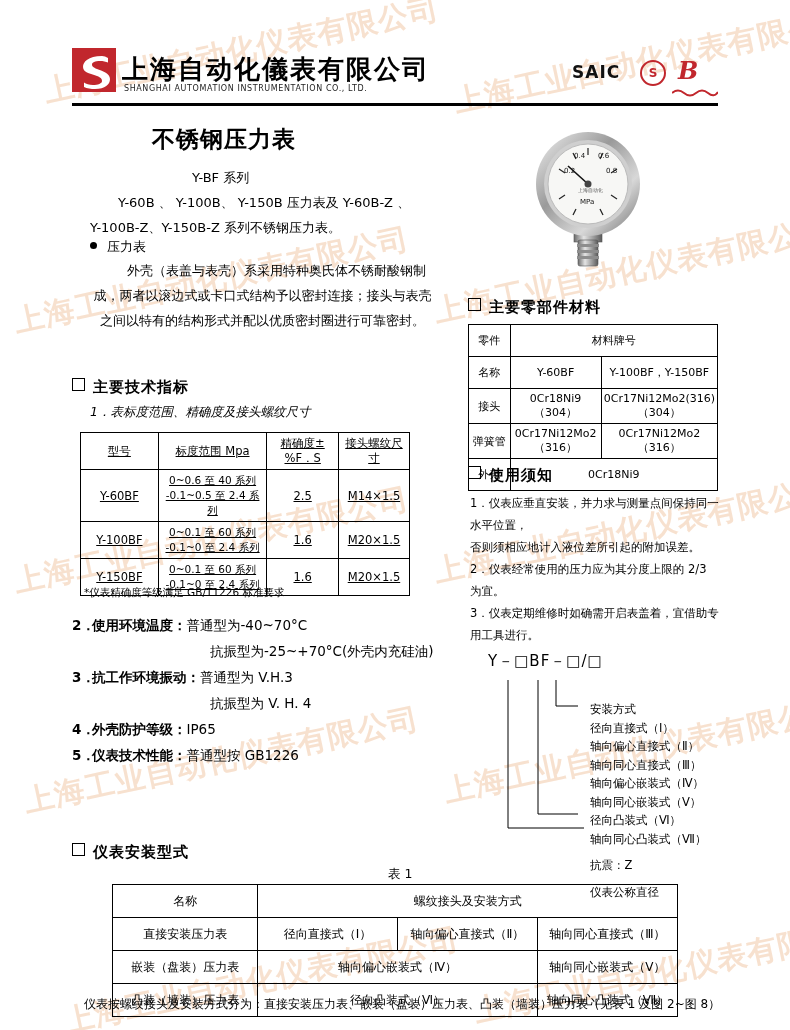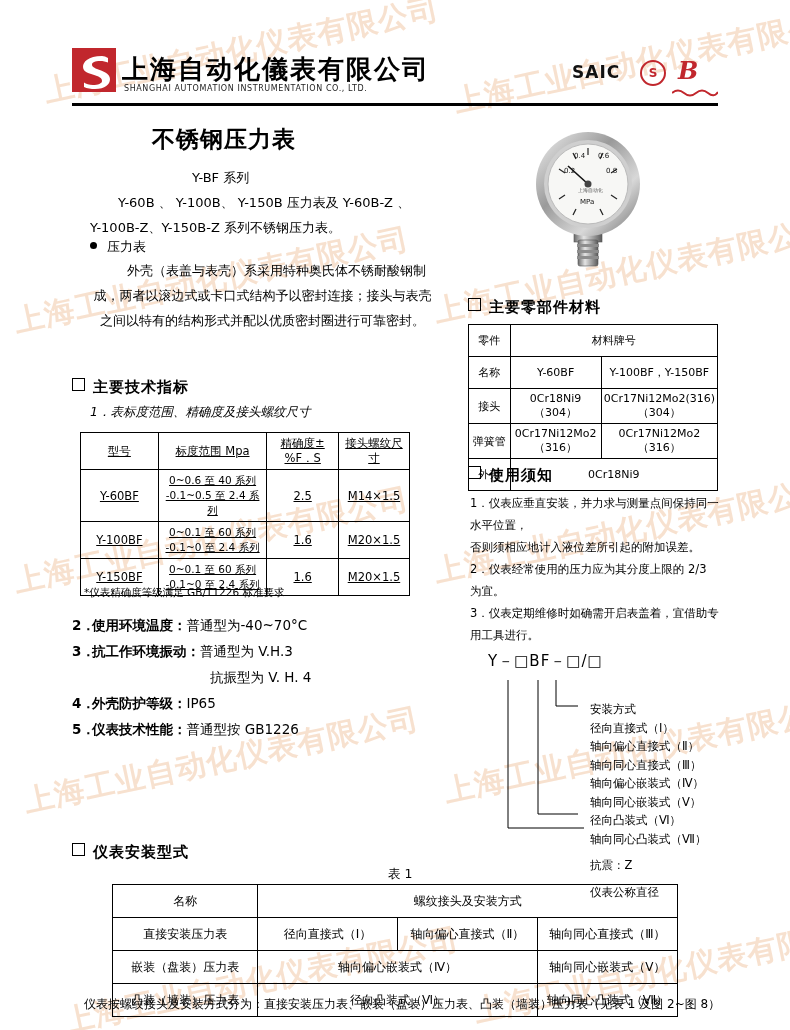--- a/index.html
+++ b/index.html
@@ -303,20 +303,21 @@
       <td>M20×1.5</td>
     </tr>
   </tbody>
     </table>
 
   <div class="foot-note">*仪表精确度等级满足 GB/T1226 标准要求</div>
 
   <div class="env-list">
     <div>
       <span class="num">2．</span><span class="lbl">使用环境温度：</span><span>普通型为-40~70°C</span>
+      <span class="row2">抗振型为-25~+70°C(外壳内充硅油)</span>
     </div>
     <div>
       <span class="num">3．</span><span class="lbl">抗工作环境振动：</span><span>普通型为 V.H.3</span>
       <span class="row2">抗振型为 V. H. 4</span>
     </div>
     <div>
       <span class="num">4．</span><span class="lbl">外壳防护等级：</span><span>IP65</span>
     </div>
     <div>
       <span class="num">5．</span><span class="lbl">仪表技术性能：</span><span>普通型按 GB1226</span>

